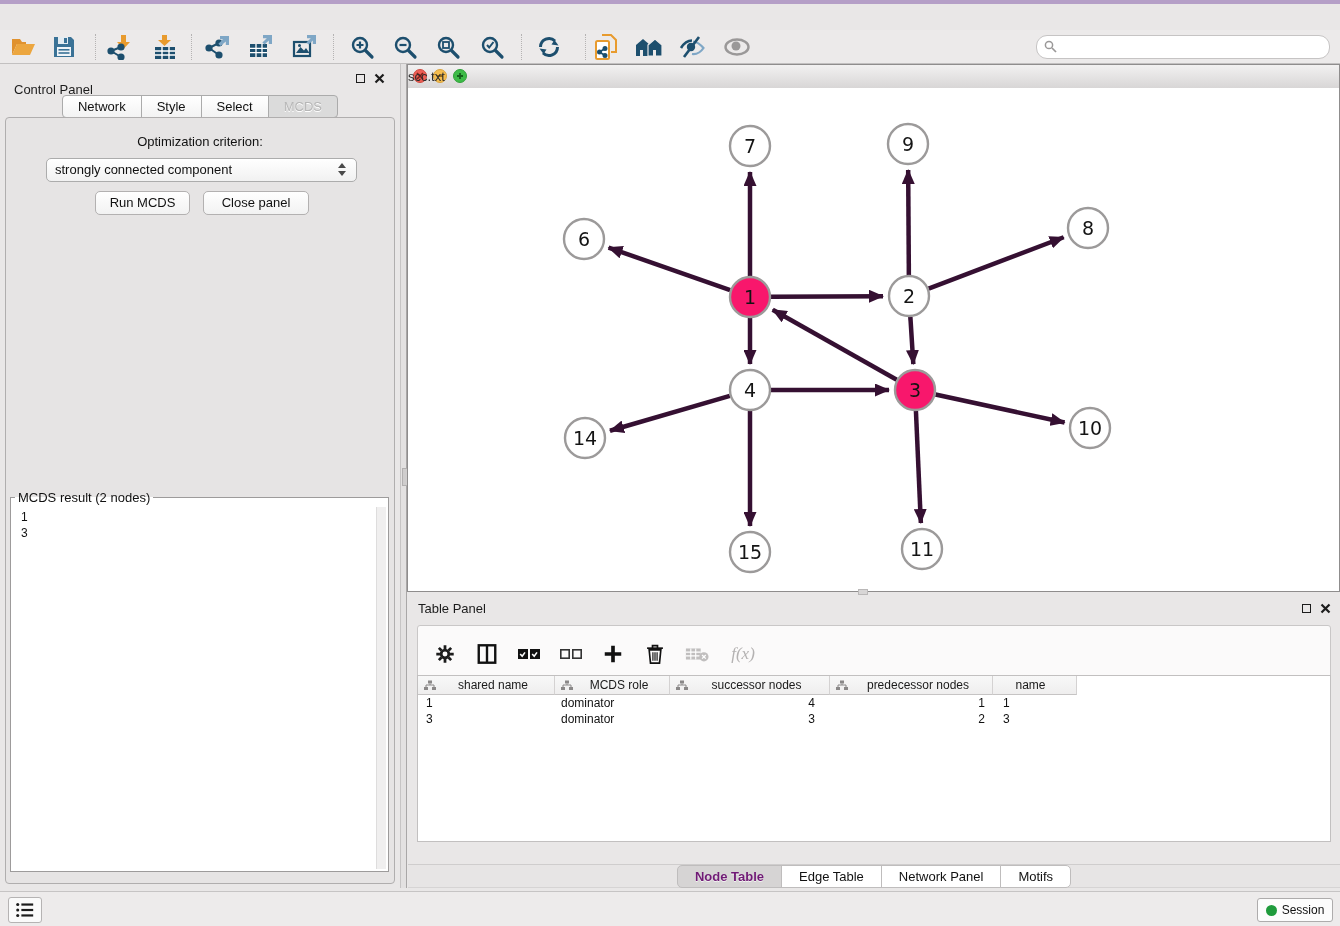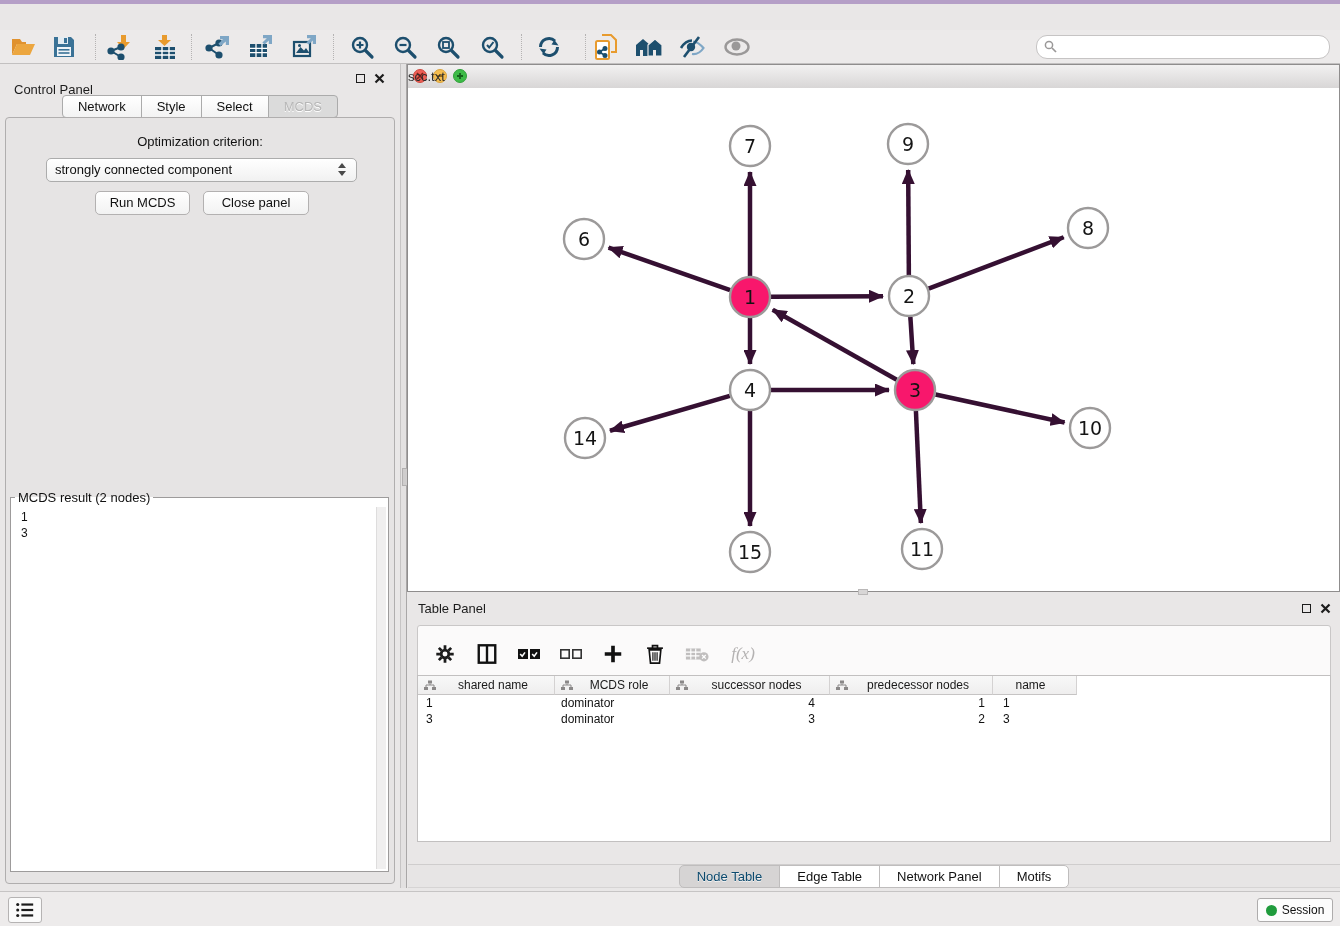--- a/index.html
+++ b/index.html
@@ -106,21 +106,21 @@
   #tp-rows{position:absolute;left:0;top:19px;right:0;}
   .t-row{display:flex;height:16px;line-height:16px;font-size:12px;color:#111;}
   .t-cell{box-sizing:border-box;overflow:hidden;white-space:nowrap;}
   #tp-tabs-strip{position:absolute;left:0;top:268px;width:932px;height:24px;
             background:#e7e5e5;border-top:1px solid #cfcdcd;border-bottom:1px solid #d6d4d4;
             box-sizing:border-box;display:flex;justify-content:center;align-items:center;}
   .ftab{height:21px;line-height:21px;padding:0 17px;font-size:13px;color:#111;
         background:#fff;border:1px solid #bfbdbd;margin-left:-1px;}
   .ftab:first-child{border-radius:5px 0 0 5px;margin-left:0;}
   .ftab:last-child{border-radius:0 5px 5px 0;}
-  .ftab.sel{background:#d6d4d4;color:#0c4a6e;text-shadow:0 1px 0 #f2f2f2;}
+  .ftab.sel{background:#d6d4d4;color:#701a75;text-shadow:0 1px 0 #f2f2f2;font-weight:bold;}
 
   
   #statusbar{left:0;top:891px;width:1340px;height:35px;background:#edebeb;
              border-top:1px solid #c6c4c4;box-sizing:border-box;}
   #list-btn{position:absolute;left:8px;top:5px;width:34px;height:26px;background:#fafafa;
             border:1px solid #b5b3b3;border-radius:3px;box-sizing:border-box;
             display:flex;align-items:center;justify-content:center;}
   #memory-btn{position:absolute;right:7px;top:6px;width:76px;height:24px;background:#fcfcfc;
             border:1px solid #aeacac;border-radius:3px;box-sizing:border-box;
             display:flex;align-items:center;justify-content:center;gap:5px;

